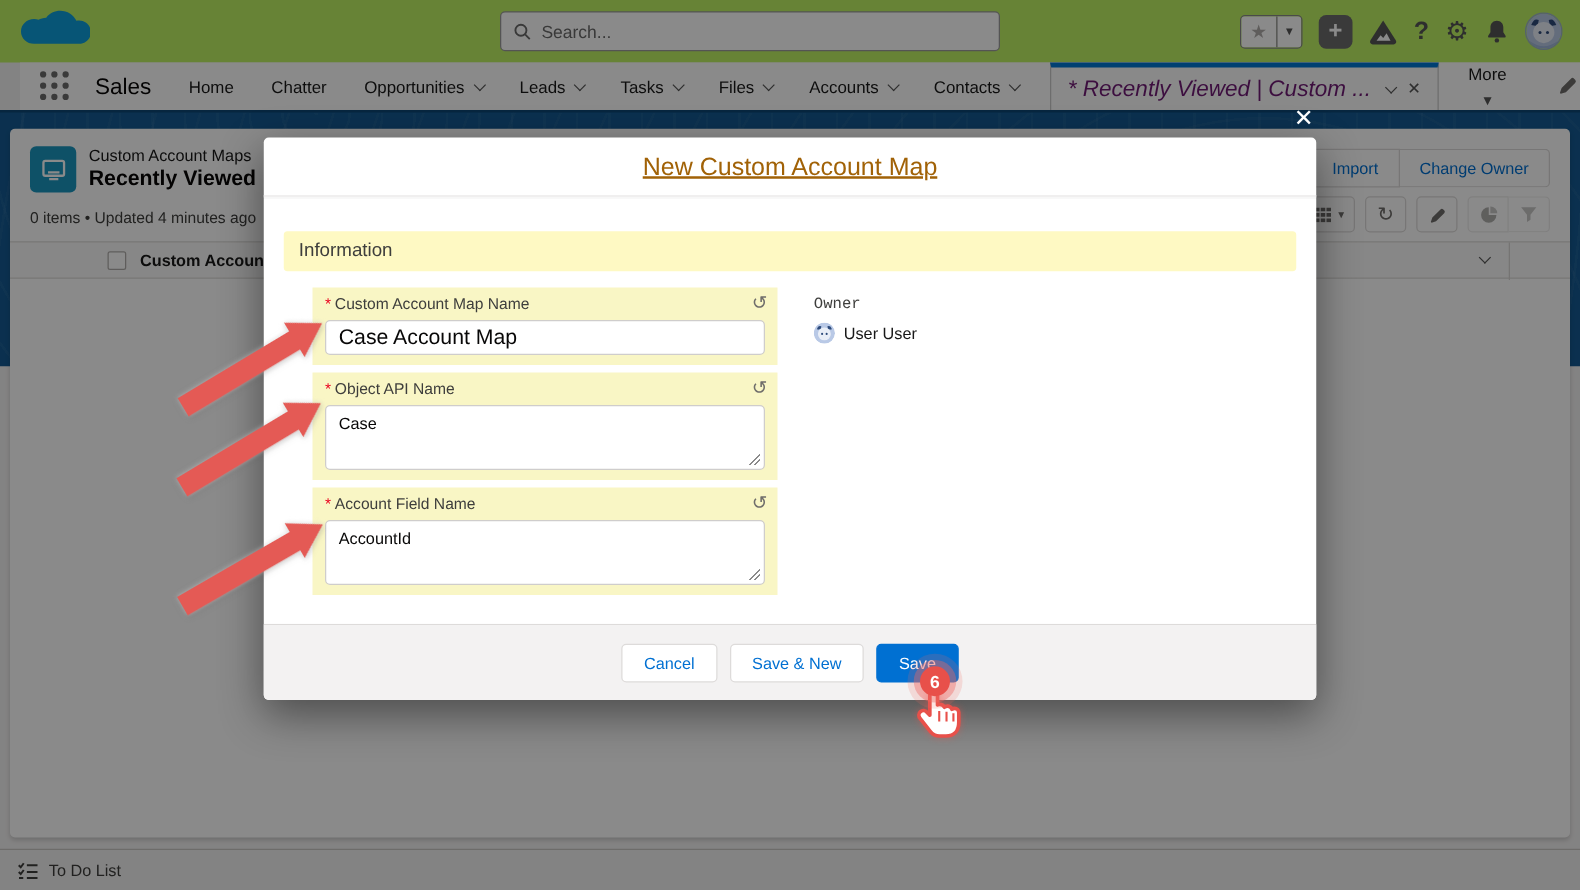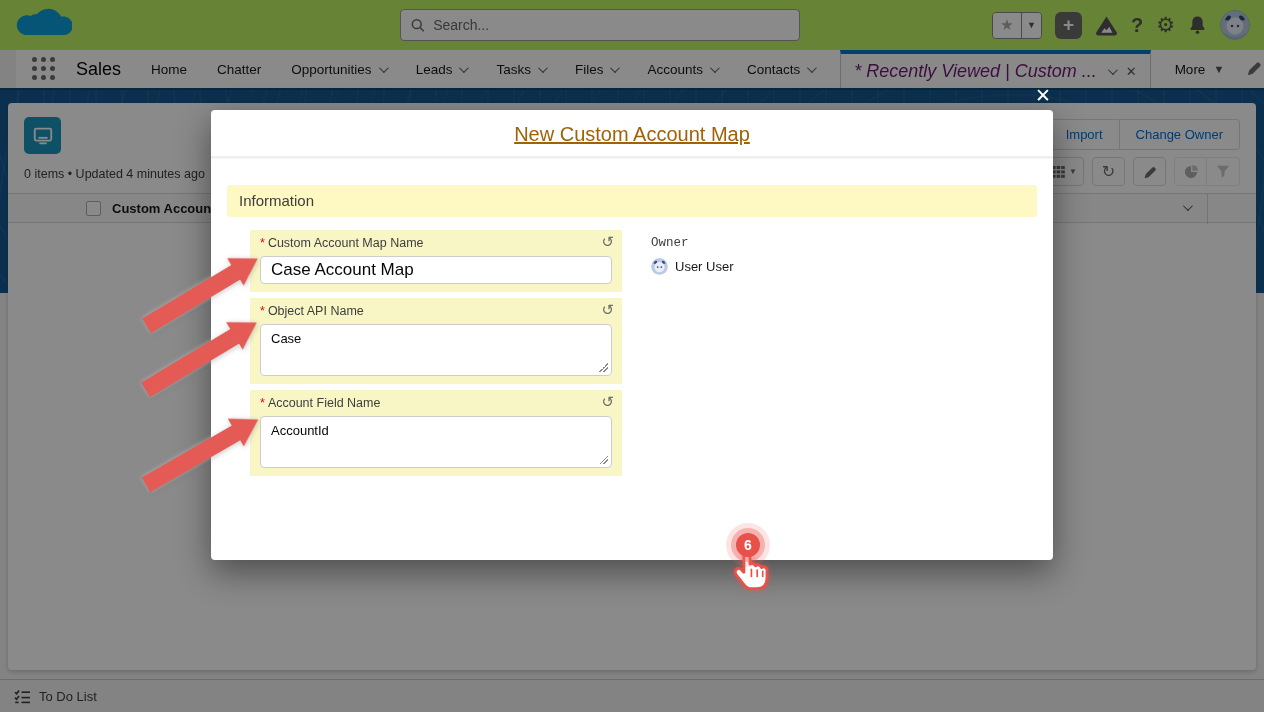--- a/index.html
+++ b/index.html
@@ -31,21 +31,21 @@
   .waffle i { width:5px; height:5px; border-radius:50%; background:#6b6b6b; }
   .app-name { font-size:18px; color:#080707; align-self:center; margin-right:30px; }
   .nav-items { display:flex; align-items:center; gap:30px; }
   .nav-item { font-size:13.5px; color:#181818; display:flex; align-items:center; gap:7px; cursor:pointer; }
   .chev { width:7px; height:7px; border-right:1.5px solid #565656; border-bottom:1.5px solid #565656;
           transform:rotate(45deg) translateY(-2px); display:inline-block; }
   .tab-active { margin-left:26px; height:38px; display:flex; align-items:center; gap:11px; padding:0 13px;
                 background:#fdfdfd; border-left:1px solid #c9c9c9; border-right:1px solid #c9c9c9; border-top:4px solid #0176d3; }
   .tab-active .tab-label { font-size:18px; font-style:italic; color:#701a75; }
   .tab-active .tab-close { font-size:13px; color:#565656; }
-  .nav-more { margin-left:24px; display:flex; align-items:center; gap:8px; font-size:13.5px; color:#181818; align-self:center; }
+  .nav-more { margin-left:24px; display:flex; align-items:center; gap:8px; font-size:13.5px; color:#181818; align-self:center;flex-direction:column; }
   .nav-more .tri { font-size:11px; color:#565656; }
   .nav-pencil { position:absolute; right:18px; top:10px; }
 
   
   .brand-band { position:absolute; left:0; top:88px; width:1264px; height:205px; background:#155a92;
     background-image:repeating-radial-gradient(circle at 20% 0, rgba(255,255,255,.035) 0 2px, transparent 2px 26px),
                      repeating-radial-gradient(circle at 80% 120%, rgba(255,255,255,.03) 0 2px, transparent 2px 34px);
     border-top:2px solid #0d4675; z-index:0; }
   .list-card { position:absolute; left:8px; right:8px; top:103px; bottom:42px; background:#fff; border-radius:4px;
                box-shadow:0 2px 4px rgba(0,0,0,.18); z-index:1; padding:14px 16px 0; }
@@ -241,20 +241,24 @@
 
 <div class="list-card">
   <div class="obj-row">
     <div class="obj-icon">
       <svg width="22" height="22" viewBox="0 0 24 24">
         <rect x="3" y="4" width="18" height="13" rx="1.6" fill="none" stroke="#fff" stroke-width="2"></rect>
         <line x1="7" y1="14" x2="17" y2="14" stroke="#fff" stroke-width="2"></line>
         <line x1="8" y1="20" x2="16" y2="20" stroke="#fff" stroke-width="2"></line>
       </svg>
     </div>
+    <div class="obj-text">
+      <div class="l1">Custom Account Maps</div>
+      <div class="l2">Recently Viewed</div>
+    </div>
   </div>
   <div class="page-actions">
     <div class="pa-btn">Import</div>
     <div class="pa-btn">Change Owner</div>
   </div>
   <div class="meta-row">0 items • Updated 4 minutes ago</div>
   <div class="list-toolbar">
     <div class="tb-btn">
       <svg width="13" height="12" viewBox="0 0 13 12">
         <g fill="#706e6b">
@@ -363,20 +367,25 @@
               <circle cx="14" cy="15" r="8.5" fill="#e9eef7"></circle>
               <circle cx="11" cy="15" r="1.4" fill="#2d4a7a"></circle>
               <circle cx="17" cy="15" r="1.4" fill="#2d4a7a"></circle>
             </svg>
           </div>
           <span>User User</span>
         </div>
       </div>
     </div>
   </div>
+  <div class="modal-footer">
+    <button class="btn">Cancel</button>
+    <button class="btn">Save &amp; New</button>
+    <button class="btn primary">Save</button>
+  </div>
 </div>
 
 <div class="arrow arrow1">
     <div class="shaft"></div>
     <div class="head"></div>
   </div>
 <div class="arrow arrow2">
     <div class="shaft"></div>
     <div class="head"></div>
   </div>

